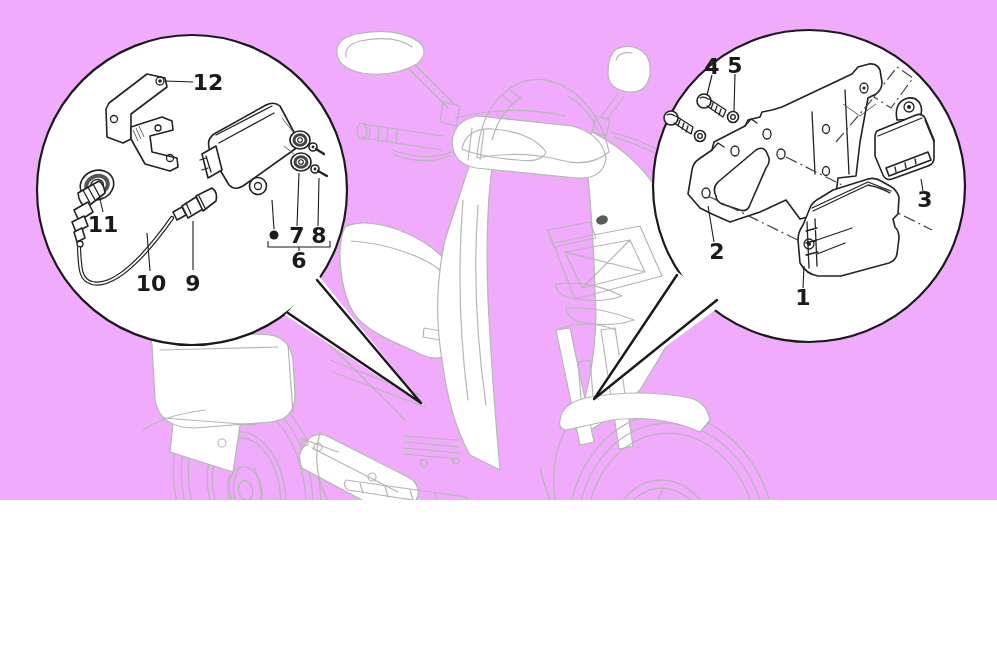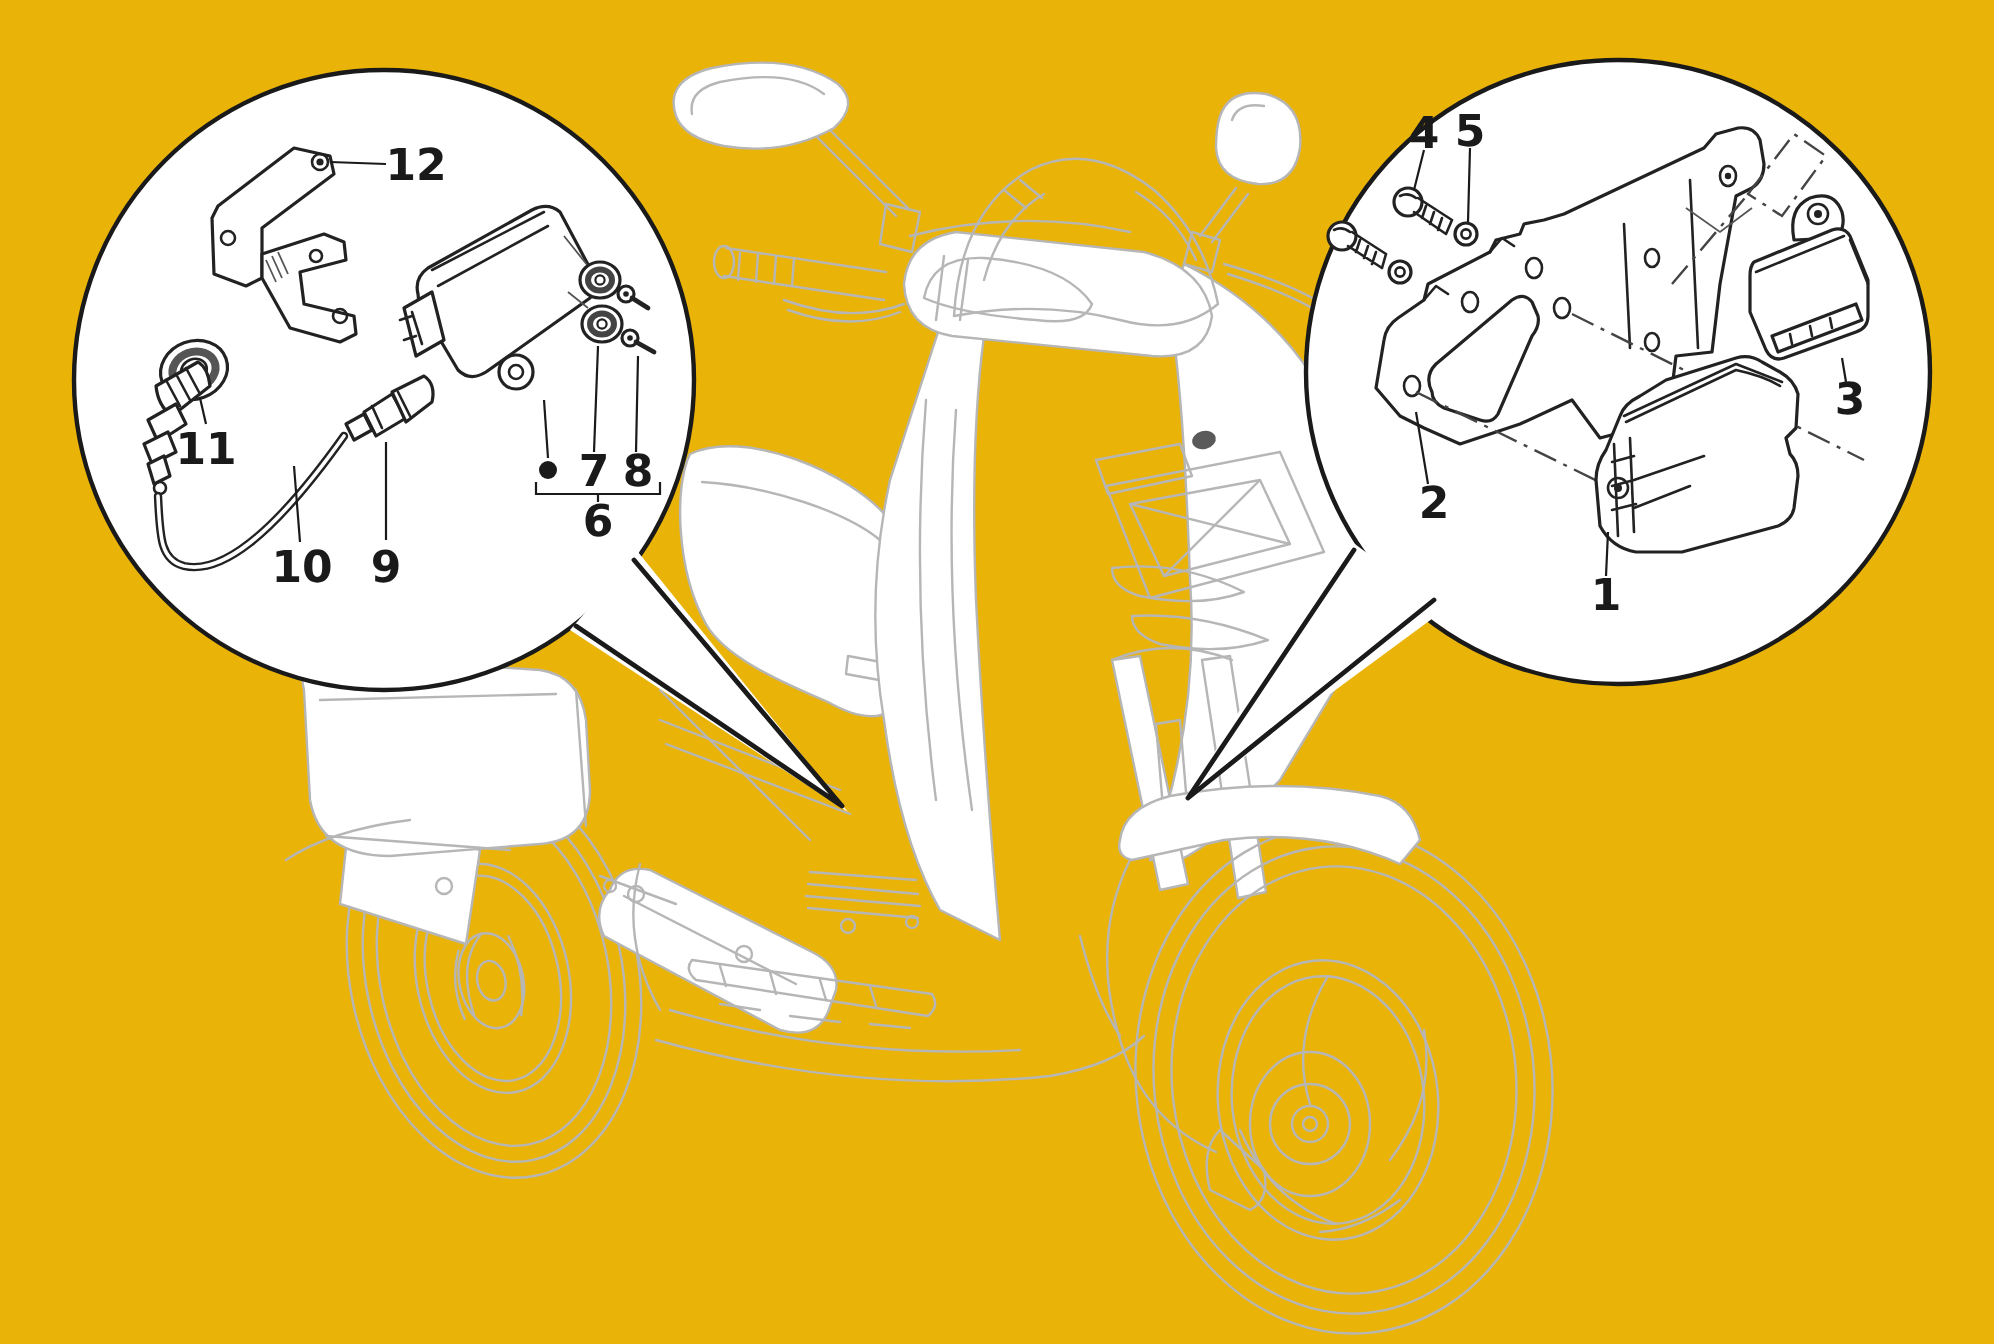--- a/index.html
+++ b/index.html
@@ -1,16 +1,16 @@
 <!DOCTYPE html>
 <html><head>
 <meta charset="utf-8">
 <style>
   html,body{margin:0;padding:0;background:#ffffff;}
-  .stage{position:relative;width:997px;height:672px;background:#eab308;overflow:hidden;
+  .stage{position:relative;width:997px;height:500px;background:#f0abfc;overflow:hidden;
          font-family:"DejaVu Sans","Liberation Sans",sans-serif;}
   svg{display:block;}
   text.part-num{font-family:"DejaVu Sans","Liberation Sans",sans-serif;
                 font-size:22px;font-weight:bold;fill:#1a1a1a;text-anchor:middle;}
   .sc{stroke:#b6b6b6;stroke-width:1.2;fill:none;stroke-linecap:round;stroke-linejoin:round;}
   .scf{stroke:#b6b6b6;stroke-width:1.2;fill:#ffffff;stroke-linejoin:round;}
   .pk{stroke:#222222;stroke-width:1.6;fill:#ffffff;stroke-linejoin:round;stroke-linecap:round;}
   .pkn{stroke:#222222;stroke-width:1.3;fill:none;stroke-linecap:round;stroke-linejoin:round;}
   .thin{stroke:#555555;stroke-width:0.9;fill:none;}
   .leader{stroke:#1a1a1a;stroke-width:1.1;fill:none;}

